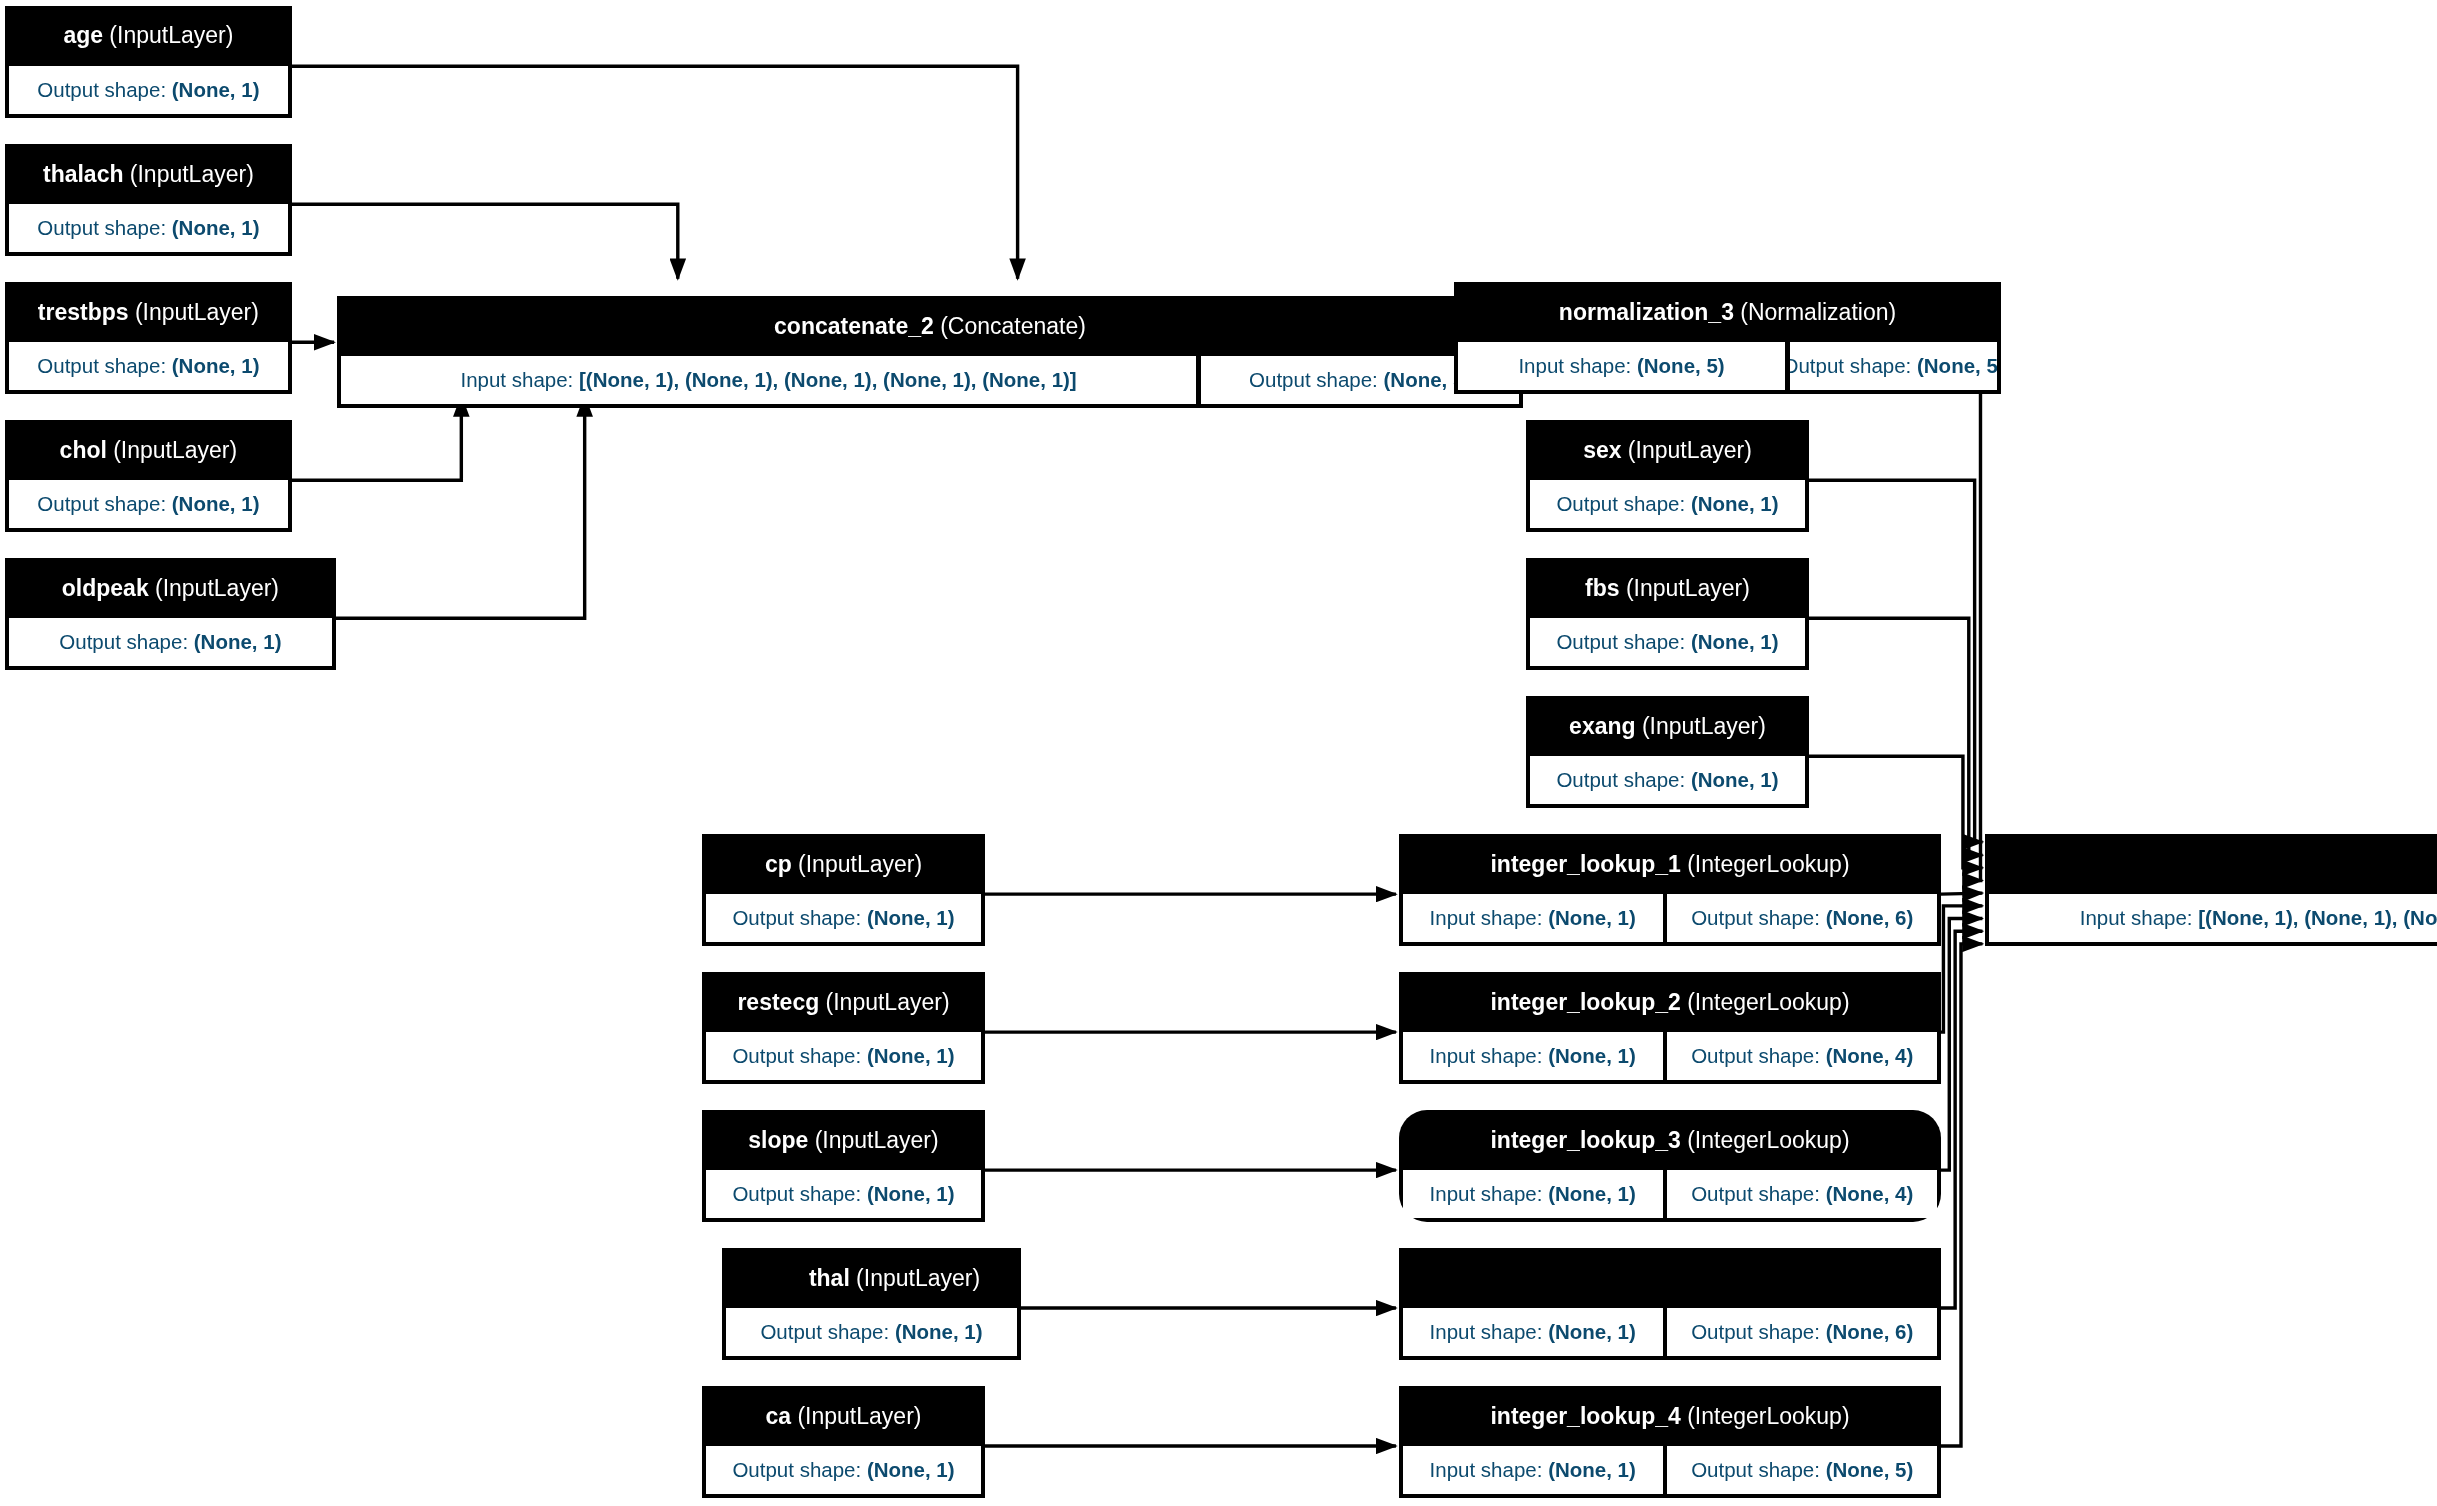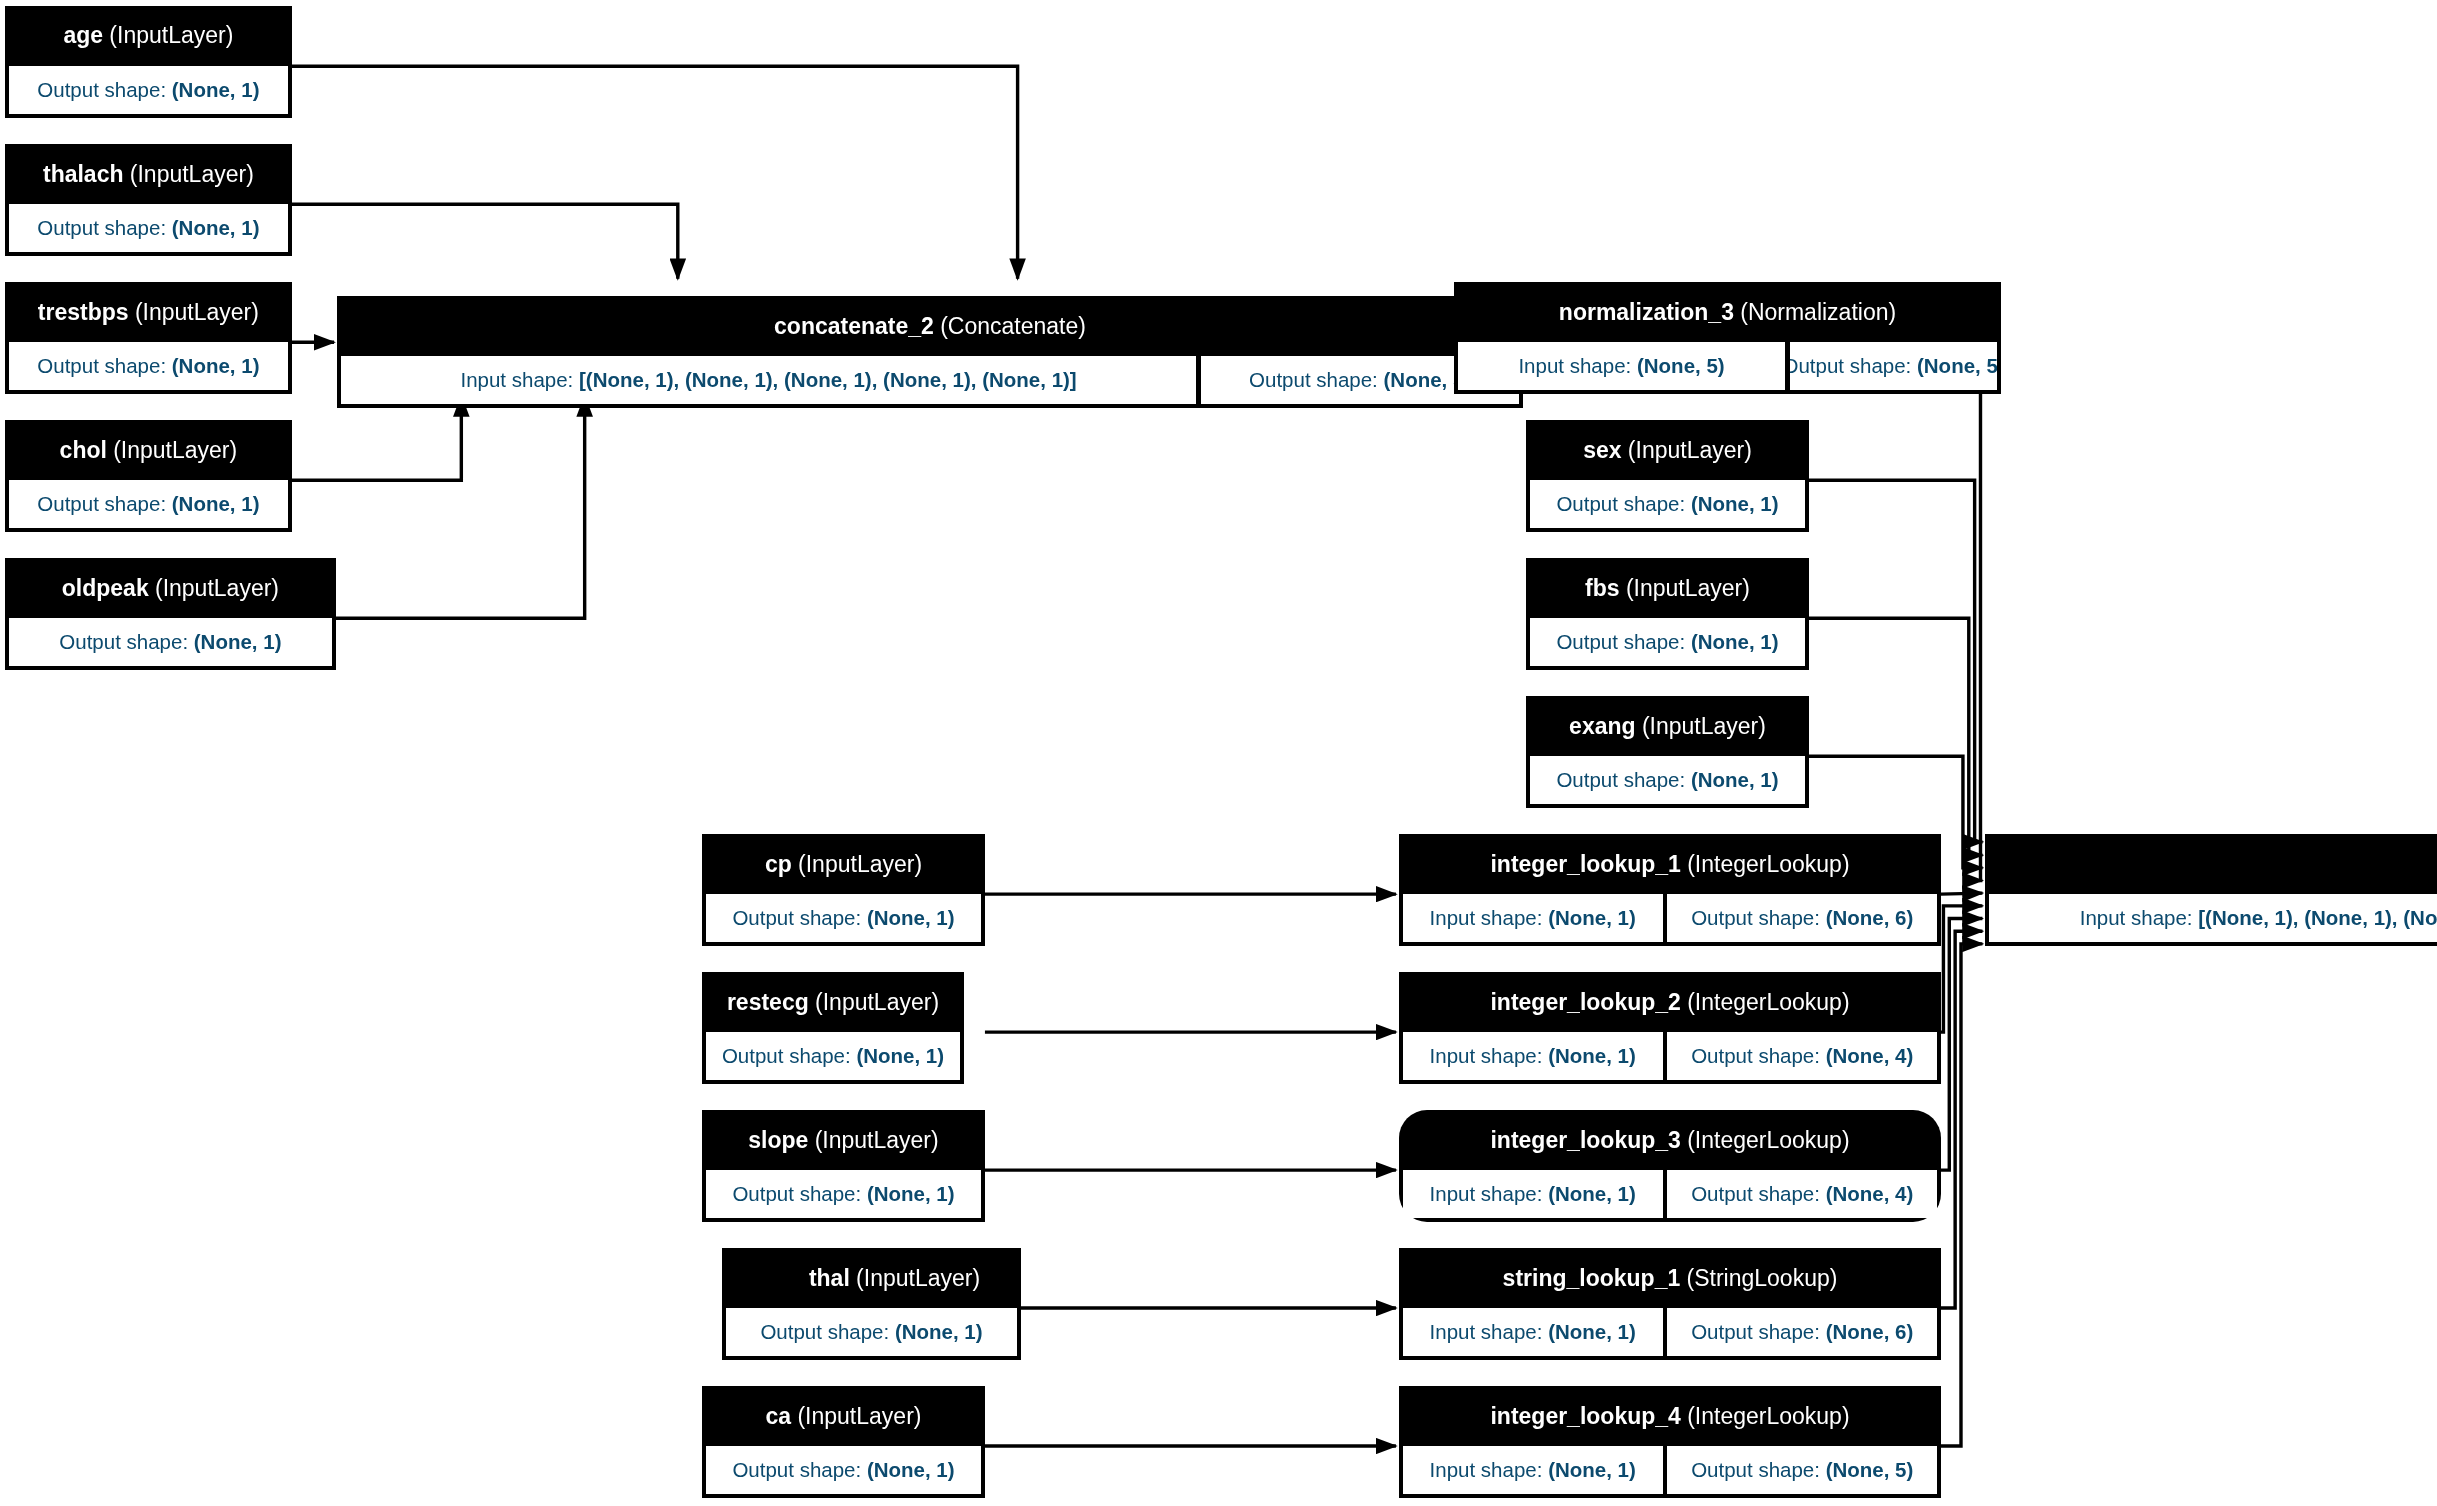--- a/index.html
+++ b/index.html
@@ -222,21 +222,21 @@
         <span class="ty">(InputLayer)</span>
       </div>
     <div class="cells">
         <div class="cell grow">
           <span class="pfx">Output shape: </span>
           <span class="shape">(None, 1)</span>
         </div>
       </div>
   </div>
 
-  <div class="node" style="left:702px;top:972px;width:262px;">
+  <div class="node" style="left:702px;top:972px;width:283px;">
     <div class="hdr">
         <span class="nm">restecg</span>
         <span class="ty">(InputLayer)</span>
       </div>
     <div class="cells">
         <div class="cell grow">
           <span class="pfx">Output shape: </span>
           <span class="shape">(None, 1)</span>
         </div>
       </div>
@@ -326,24 +326,20 @@
           <span class="shape">(None, 1)</span>
         </div>
       <div class="cell grow">
           <span class="pfx">Output shape: </span>
           <span class="shape">(None, 4)</span>
         </div>
     </div>
   </div>
 
   <div class="node" style="left:1399px;top:1248px;width:542px;">
-    <div class="hdr">
-        <span class="nm">string_lookup_1</span>
-        <span class="ty">(StringLookup)</span>
-      </div>
     <div class="cells">
       <div class="cell" style="width:48.6%;">
           <span class="pfx">Input shape: </span>
           <span class="shape">(None, 1)</span>
         </div>
       <div class="cell grow">
           <span class="pfx">Output shape: </span>
           <span class="shape">(None, 6)</span>
         </div>
     </div>

